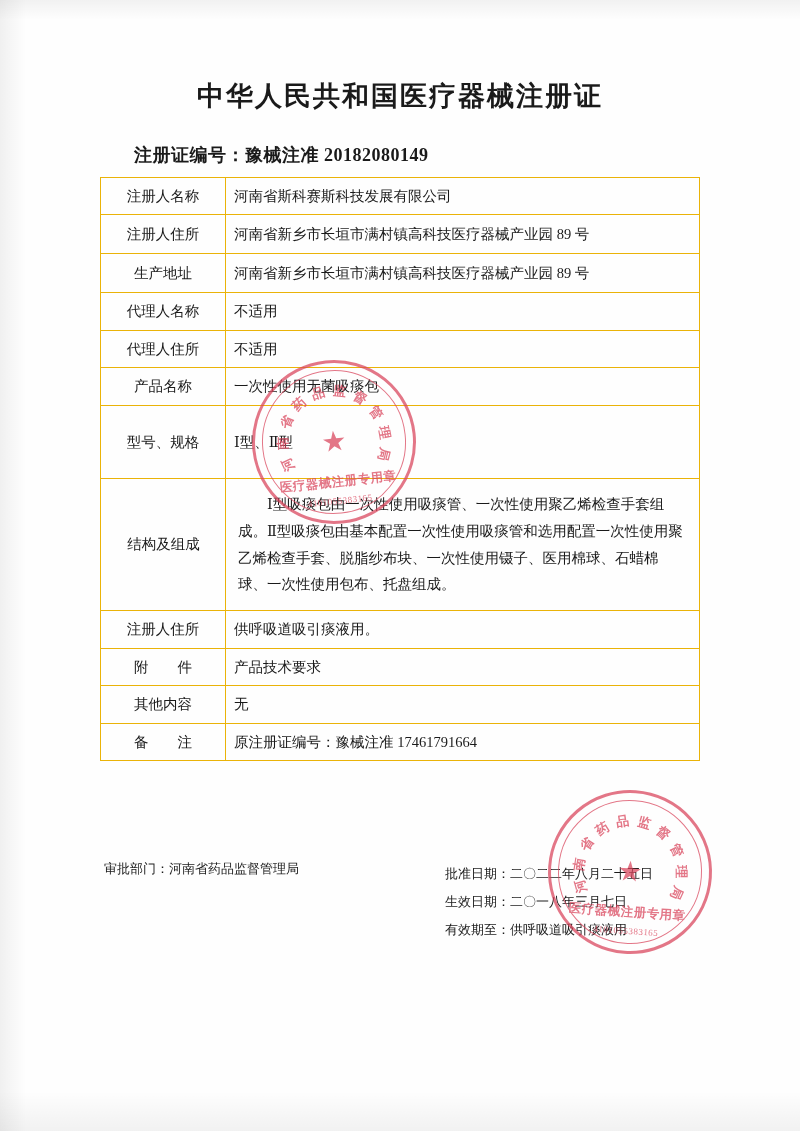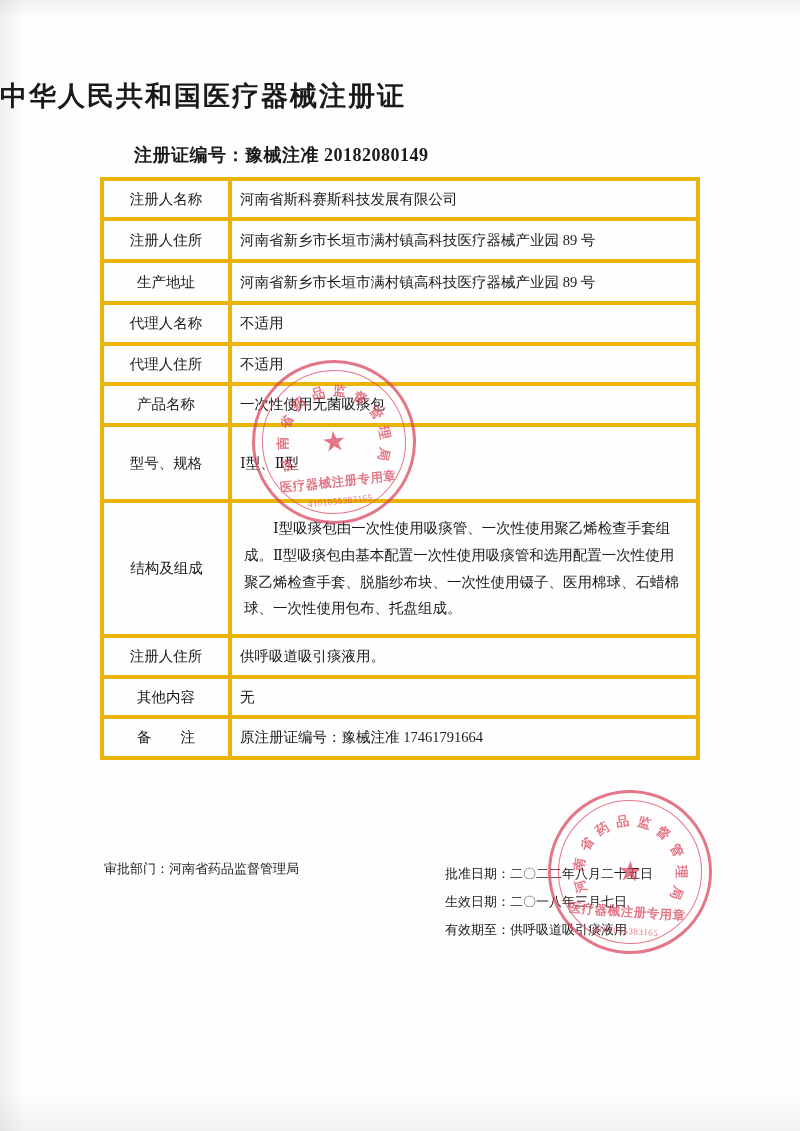--- a/index.html
+++ b/index.html
@@ -18,20 +18,21 @@
   .page {
     position: absolute;
     inset: 0;
     background: #fefefe;
   }
   .doc-title {
     position: absolute;
     top: 78px;
     left: 0;
     width: 800px;
+    text-align: center;
     font-size: 27px;
     font-weight: bold;
     letter-spacing: 2px;
     font-family: "Liberation Serif", "DejaVu Serif", serif;
   }
   .reg-number {
     position: absolute;
     top: 143px;
     left: 134px;
     font-size: 18px;
@@ -40,21 +41,21 @@
   }
   table.cert {
     position: absolute;
     top: 177px;
     left: 100px;
     width: 600px;
     border-collapse: collapse;
     table-layout: fixed;
   }
   table.cert td {
-    border: 4px solid #eab308;
+    border: 1px solid #eab308;
     font-size: 14.5px;
     line-height: 1.55;
     padding: 7px 8px;
     vertical-align: middle;
   }
   td.label {
     width: 108px;
     text-align: center;
     white-space: nowrap;
     font-size: 14.5px;
@@ -230,20 +231,24 @@
       </tr>
       <tr class="row-struct">
         <td class="label">结构及组成</td>
         <td class="value">
           <div class="struct-p1">Ⅰ型吸痰包由一次性使用吸痰管、一次性使用聚乙烯检查手套组成。Ⅱ型吸痰包由基本配置一次性使用吸痰管和选用配置一次性使用聚乙烯检查手套、脱脂纱布块、一次性使用镊子、医用棉球、石蜡棉球、一次性使用包布、托盘组成。</div>
         </td>
       </tr>
       <tr>
         <td class="label">注册人住所</td>
         <td class="value">供呼吸道吸引痰液用。</td>
+      </tr>
+      <tr>
+        <td class="label">附　　件</td>
+        <td class="value">产品技术要求</td>
       </tr>
       <tr>
         <td class="label">其他内容</td>
         <td class="value">无</td>
       </tr>
       <tr>
         <td class="label">备　　注</td>
         <td class="value">原注册证编号：豫械注准 17461791664</td>
       </tr>
     </tbody>

